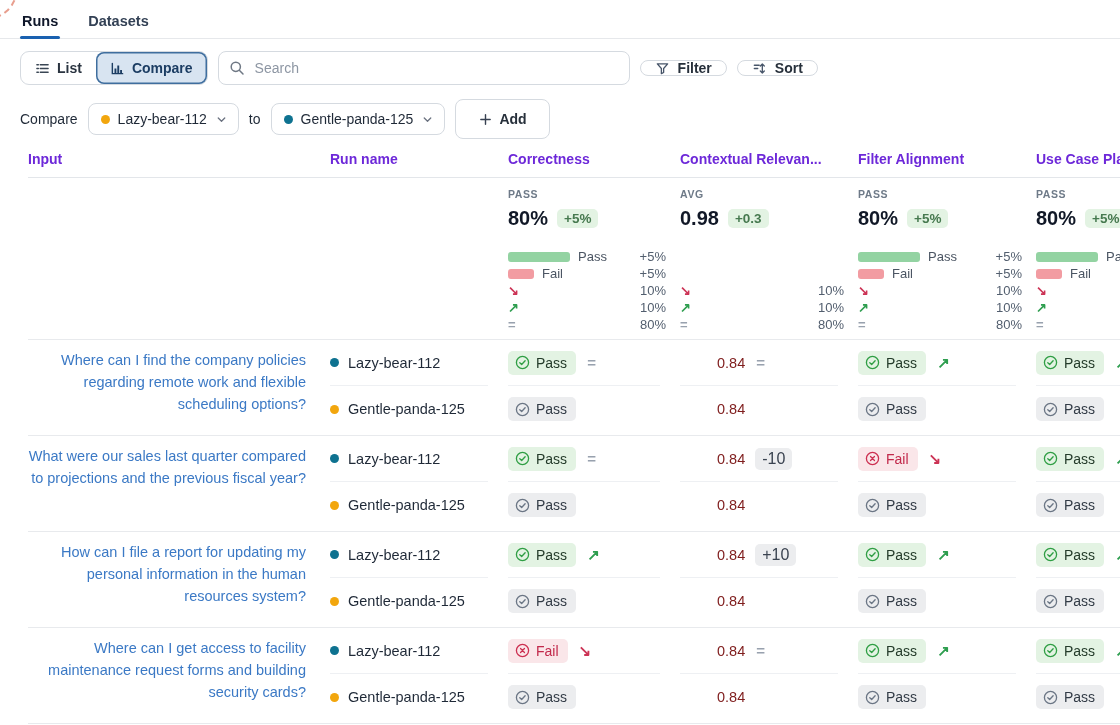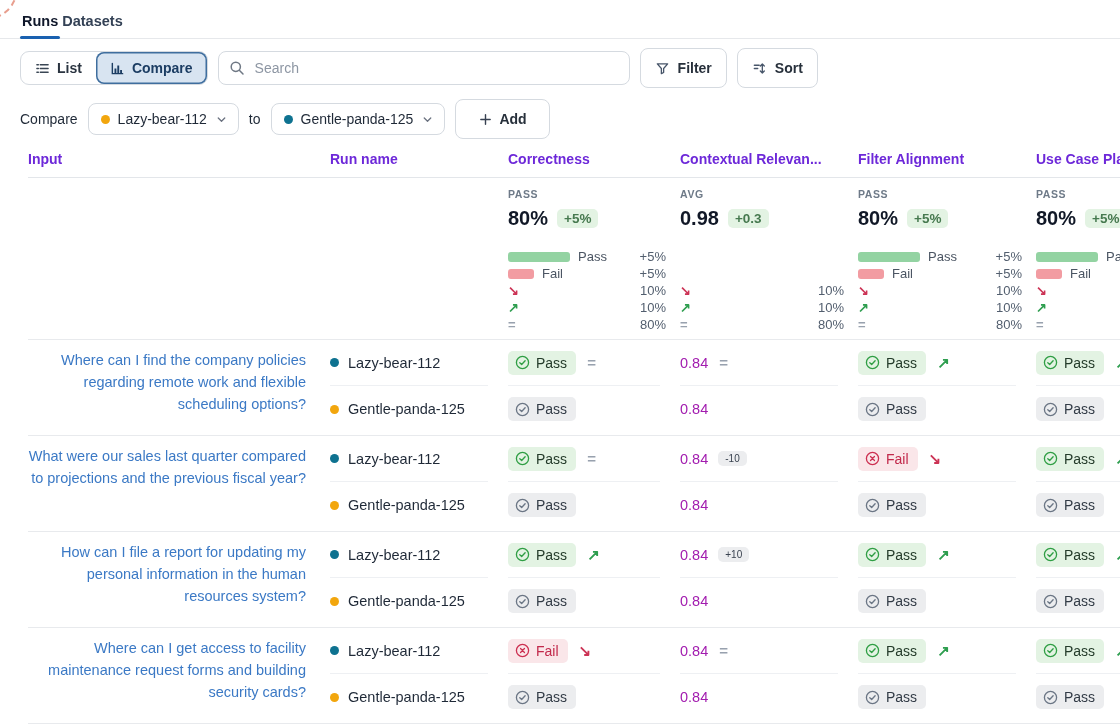--- a/index.html
+++ b/index.html
@@ -2,40 +2,40 @@
 <html><head>
 <meta charset="utf-8">
 <style>
   * { box-sizing: border-box; }
   html, body { margin:0; padding:0; width:1120px; height:725px; overflow:hidden;
     background:#ffffff; font-family:"Liberation Sans", sans-serif; color:#1F2937; position:relative; }
   .corner-arc { position:absolute; left:-46px; top:-44px; width:64px; height:64px;
     border:2px dashed #DC6B52; border-radius:50%; opacity:.65; pointer-events:none; z-index:5; }
 
   
-  .tabs { display:flex; padding:11px 20px 0; border-bottom:1px solid #E6E8EB; }
+  .tabs { display:flex; gap:26px; padding:11px 20px 0; border-bottom:1px solid #E6E8EB; }
   .tab { font-size:14.5px; padding:2px 2px 9px; position:relative; cursor:pointer; }
   .tab.active { font-weight:700; color:#0F172A; }
   .tab.inactive { font-weight:600; color:#334155; }
   .tab.active::after { content:""; position:absolute; left:0; right:0; bottom:-1px; height:3px;
     background:#1A61B0; border-radius:2px; }
 
   
   .toolbar { margin:12px 20px 0; display:flex; gap:10px; align-items:center; height:34px; }
   .seg { display:flex; border:1px solid #D5DAE0; border-radius:9px; background:#fff; height:34px; }
   .seg-btn { display:flex; align-items:center; gap:7px; padding:0 14px; height:32px; margin:0;
     font-size:14px; font-weight:600; color:#2A3440; border-radius:8px; background:transparent; border:none; cursor:pointer; }
   .seg-btn.active { background:#D8E4F1; box-shadow:inset 0 0 0 1.5px #3F6E9E; color:#1C3D63; }
   .icon { display:inline-flex; align-items:center; }
   .icon svg { display:block; }
   .search { flex:none; width:412px; height:34px; border:1px solid #D5DAE0; border-radius:8px;
     display:flex; align-items:center; padding:0 10px; gap:8px; }
   .search input { border:none; outline:none; flex:1; font-size:14px; font-family:inherit; color:#3b82f6; }
   .search input::placeholder { color:#8D96A3; }
-  .tbtn { display:flex; align-items:center; gap:8px; height:40px; padding:0 14px;
+  .tbtn { display:flex; align-items:center; gap:8px; height:16px; padding:0 14px;
     border:1px solid #D5DAE0; border-radius:8px; background:#fff; font-size:14px; font-weight:600;
     color:#27303B; cursor:pointer; font-family:inherit; }
 
   
   .compare-bar { margin:14px 20px 0; display:flex; align-items:center; gap:10px; font-size:14px; }
   .dd { display:flex; align-items:center; gap:8px; height:32px; padding:0 10px 0 12px;
     border:1px solid #D5DAE0; border-radius:8px; background:#fff; cursor:pointer; font-size:14px; }
   .dot { width:9px; height:9px; border-radius:50%; flex:none; }
   .dot-orange { background:#F2A60D; }
   .dot-teal { background:#0E7290; }
@@ -79,22 +79,22 @@
   .run-cell { gap:9px; font-size:14.5px; color:#1F2937; }
   .badge { display:inline-flex; align-items:center; gap:6px; height:24px; padding:0 9px 0 7px;
     border-radius:5px; font-size:14px; font-weight:500; }
   .b-pass { background:#E3F3E3; color:#243B2A; }
   .b-pass .bicon { color:#2F9E44; }
   .b-muted { background:#ECEDEF; color:#323B46; }
   .b-muted .bicon { color:#6B7685; }
   .b-fail { background:#FAE6E9; color:#C2294B; }
   .b-fail .bicon { color:#CC2F51; }
   .cell .trend { margin-left:11px; font-size:15px; }
-  .num { font-size:14.5px; color:#a21caf; }
-  .chip-gray { background:#ECEDEF; color:#3A4350; border-radius:5px; padding:2px 7px; font-size:10px; margin-left:10px; }
+  .num { font-size:14.5px; color:#7f1d1d;margin-left:37px; }
+  .chip-gray { background:#ECEDEF; color:#3A4350; border-radius:5px; padding:2px 7px; font-size:16px; margin-left:10px; }
 </style>
 </head>
 <body>
 
 <div class="corner-arc"></div>
 
 <div class="tabs">
   <div class="tab active">Runs</div>
   <div class="tab inactive">Datasets</div>
 </div>

